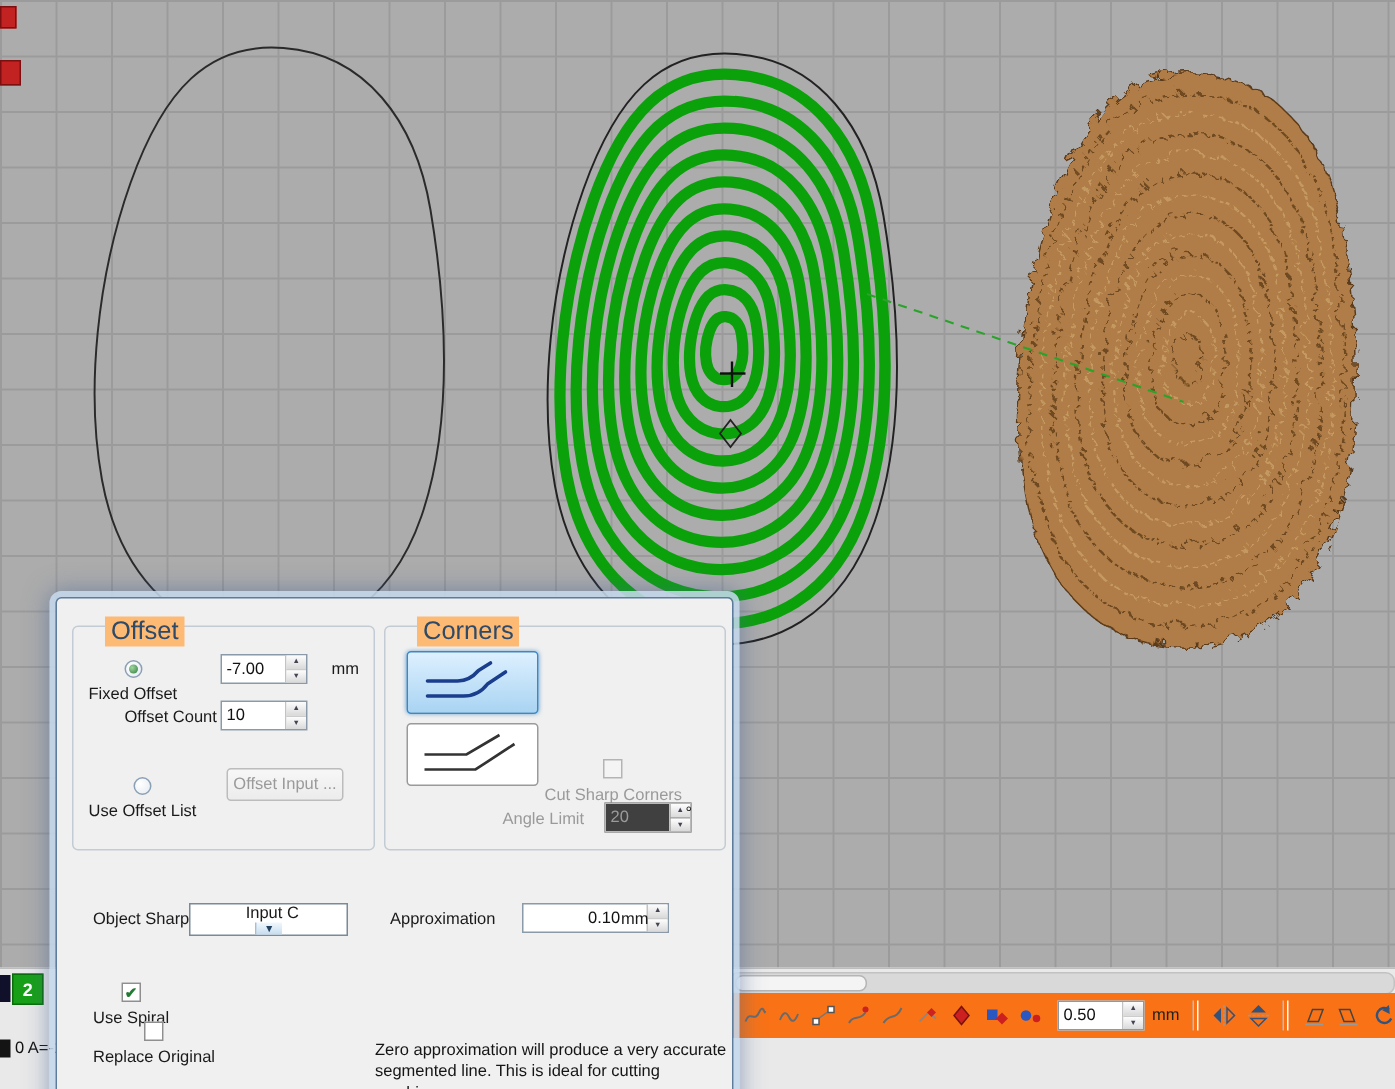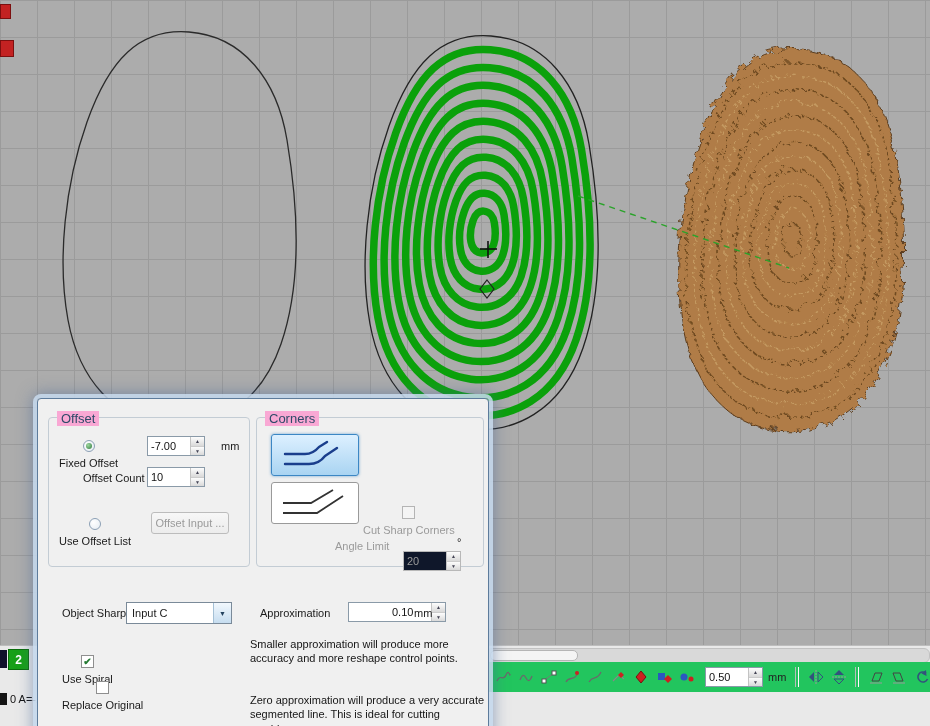--- a/index.html
+++ b/index.html
@@ -19,35 +19,35 @@
   .e2{left:0;top:40px;width:12px;height:15px;}
 
   
   .bottom-strip{position:absolute;left:0;top:645px;width:930px;height:81px;
     background:#e9e9e9;border-top:1px solid #bdbdbd;z-index:4;}
   .hscroll{position:absolute;left:486px;top:2px;right:0;height:13px;background:#d9d9d9;
     border:1px solid #c2c2c2;border-radius:6px;}
   .hthumb{position:absolute;left:3px;top:1px;width:86px;height:9px;background:#f4f4f4;
     border:1px solid #b5b5b5;border-radius:5px;}
   .toolbar{position:absolute;left:486px;top:16px;right:0;height:30px;display:flex;
-    align-items:center;gap:2px;padding-left:6px;background:#22c55e;}
+    align-items:center;gap:2px;padding-left:6px;background:#f97316;}
   .tb{width:21px;height:21px;display:flex;align-items:center;justify-content:center;
     border-radius:3px;flex:0 0 auto;}
   .vsep{width:2px;height:20px;border-left:1px solid #bcbcbc;border-right:1px solid #fdfdfd;margin:0 4px;flex:0 0 auto;}
   .unit{font-size:11px;color:#222;margin:0 3px;}
 
   
   .spin-input{display:inline-flex;height:20px;border:1px solid #8a9aa8;background:#fff;box-sizing:border-box;}
   .spin-input input{width:36px;border:0;outline:none;font-family:"Liberation Sans",sans-serif;
     font-size:11px;padding:0 3px;background:transparent;color:#111;}
   .spin{display:flex;flex-direction:column;width:13px;border-left:1px solid #c3c3c3;}
   .spin b{flex:1;font-size:5px;line-height:8px;text-align:center;color:#445;
     background:linear-gradient(#fdfdfd,#d9d9d9);border-bottom:1px solid #cccccc;font-weight:normal;cursor:default;}
   .spin b:last-child{border-bottom:0;}
-  .dis{background:#0f172a;border-color:#b8b8b8;margin-top:16px;}
+  .dis{background:#404040;border-color:#b8b8b8;}
   .dis input{color:#9a9a9a;}
 
   
   .pal-dark{position:absolute;left:0;top:4px;width:7px;height:18px;background:#10102a;}
   .pal-green{position:absolute;left:8px;top:3px;width:19px;height:19px;background:#17a017;
     border:1px solid #0a6d0a;color:#fff;font-size:12px;font-weight:bold;display:flex;
     align-items:center;justify-content:center;}
   .status-chip{position:absolute;left:0;top:47px;width:7px;height:12px;background:#141414;}
   .status-text{position:absolute;left:10px;top:47px;font-size:11px;color:#111;}
 
@@ -56,22 +56,22 @@
     border:4px solid rgba(196,215,236,0.88);border-radius:8px 8px 0 0;
     box-shadow:0 0 16px rgba(70,100,150,0.55), 0 0 4px rgba(255,255,255,0.6) inset;}
   .dlg-frame{width:100%;height:100%;border:1px solid #5d7b9b;border-radius:4px 4px 0 0;
     overflow:hidden;box-sizing:border-box;background:#f0f0f0;}
   .dlg-title{height:24px;background:linear-gradient(#fdfeff,#e3eef9 45%,#cfe0f0);
     border-bottom:1px solid #b9c9d9;display:flex;align-items:center;}
   .dlg-title span{font-size:12px;color:#101010;padding-left:8px;}
   .dlg-body{position:relative;width:100%;height:calc(100% - 25px);font-size:11px;color:#1a1a1a;}
 
   .group{position:absolute;border:1px solid #c3ccd4;border-radius:4px;}
-  .group-label{position:absolute;top:-7px;left:8px;background:#f9a8d4;padding:0 4px;
-    font-size:13px;color:#2e4a68;}
+  .group-label{position:absolute;top:-7px;left:21px;background:#fdba74;padding:0 4px;
+    font-size:17px;color:#2e4a68;}
   #group-offset{left:10px;top:18px;width:200px;height:148px;}
   #group-corners{left:218px;top:18px;width:226px;height:148px;}
 
   .rbrow,.cbrow{position:absolute;display:flex;align-items:center;gap:5px;white-space:nowrap;flex-direction:column;}
   .rb{width:12px;height:12px;border:1px solid #8ca0b5;border-radius:50%;
     background:radial-gradient(circle at 35% 35%,#ffffff,#e4ebf2);box-sizing:border-box;flex:0 0 auto;}
   .rb.sel{display:flex;align-items:center;justify-content:center;}
   .rb.sel::after{content:"";width:6px;height:6px;border-radius:50%;
     background:radial-gradient(circle at 35% 35%,#9fd89f,#2f7a3f);}
   .cb{width:13px;height:13px;background:#fff;border:1px solid #8f8f8f;display:flex;
@@ -84,21 +84,21 @@
 
   .btnface{position:absolute;border:1px solid #9a9a9a;background:linear-gradient(#fdfdfd,#eaeaea);
     border-radius:3px;display:flex;align-items:center;justify-content:center;box-sizing:border-box;}
   .corner-btn{left:14px;width:88px;height:42px;background:#fff;}
   .corner-btn.sel{border:1px solid #3c87c4;background:linear-gradient(#ddf0ff,#a9d4f2);
     box-shadow:0 0 3px rgba(60,135,196,.7);}
   .dis-btn{color:#9a9a9a;font-size:11px;background:linear-gradient(#f7f7f7,#ececec);
     border:1px solid #bcbcbc;}
 
   .combo{position:absolute;display:flex;width:106px;height:22px;border:1px solid #7a8a99;
-    background:#fff;align-items:center;box-sizing:border-box;}
+    background:#fff;align-items:center;box-sizing:border-box;flex-direction:column;}
   .combo .val{flex:1;padding-left:5px;font-size:11px;}
   .combo .arrow{width:17px;height:100%;background:linear-gradient(#f2f8fd,#c6ddf0);
     border-left:1px solid #a5c0d5;display:flex;align-items:center;justify-content:center;
     font-size:7px;color:#23425f;}
 
   .note{position:absolute;line-height:1.3;color:#151515;}
 </style>
 </head>
 <body>
 
@@ -369,20 +369,19 @@
 
         <div class="cbrow" style="left:24px;top:256px;">
           <span class="cb">✔</span>
           <span>Use Spiral</span>
         </div>
         <div class="cbrow" style="left:24px;top:282px;">
           <span class="cb"></span>
           <span>Replace Original</span>
         </div>
 
-        <div class="note" style="left:212px;top:238px;width:226px;">Smaller approximation will produce more accuracy and more reshape control points.</div>
         <div class="note" style="left:212px;top:294px;width:238px;">Zero approximation will produce a very accurate segmented line. This is ideal for cutting machines.</div>
 
       </div>
     </div>
   </div>
 
 </div>
 
 </body></html>

